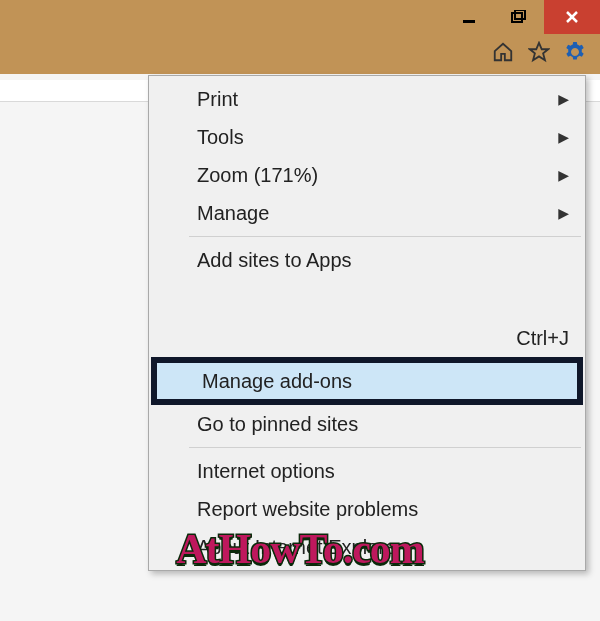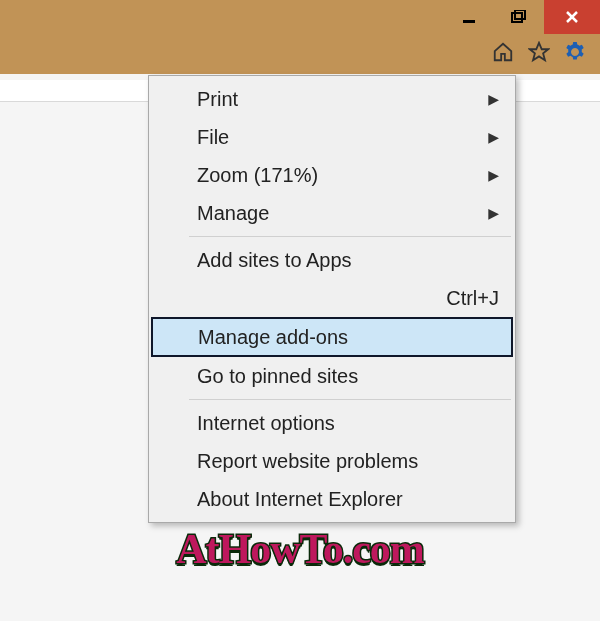--- a/index.html
+++ b/index.html
@@ -43,43 +43,44 @@
   .content {
     background: #fff;
     height: 22px;
     border-bottom: 1px solid #d9d9d9;
     margin-top: 6px;
   }
   .menu {
     position: absolute;
     top: 75px;
     left: 148px;
-    width: 368px;
+    width: 438px;
     background: #f0f0f0;
     border: 1px solid #a9a9a9;
     box-shadow: 3px 3px 6px rgba(0,0,0,0.25);
     padding: 4px 2px;
   }
   .menu-item {
     display: flex;
     align-items: center;
     font-size: 20px;
     color: #222;
     padding: 4px 14px 4px 46px;
     position: relative;
     line-height: 1.5;
   }
   .menu-item.hover {
     background: #cde6f7;
-    border: 2px solid #0f172a;
+    border: 6px solid #0f172a;
     padding: 3px 13px 3px 45px;
   }
   .menu-item .shortcut {
     margin-left: auto;
     color: #222;
+    margin-top: 40px;
   }
   .menu-item .chevron {
     margin-left: auto;
     font-size: 14px;
     color: #333;
   }
   .sep {
     height: 1px;
     background: #d0d0d0;
     margin: 4px 2px 4px 38px;
@@ -145,21 +146,21 @@
 
 <div class="content"></div>
 
 <div class="menu">
 
   <div class="menu-item">
     <span>Print</span>
     <span class="chevron">▶</span>
   </div>
   <div class="menu-item">
-    <span>File</span>
+    <span>Tools</span>
     <span class="chevron">▶</span>
   </div>
   <div class="menu-item">
     <span>Zoom (171%)</span>
     <span class="chevron">▶</span>
   </div>
   <div class="menu-item">
     <span>Manage</span>
     <span class="chevron">▶</span>
   </div>

